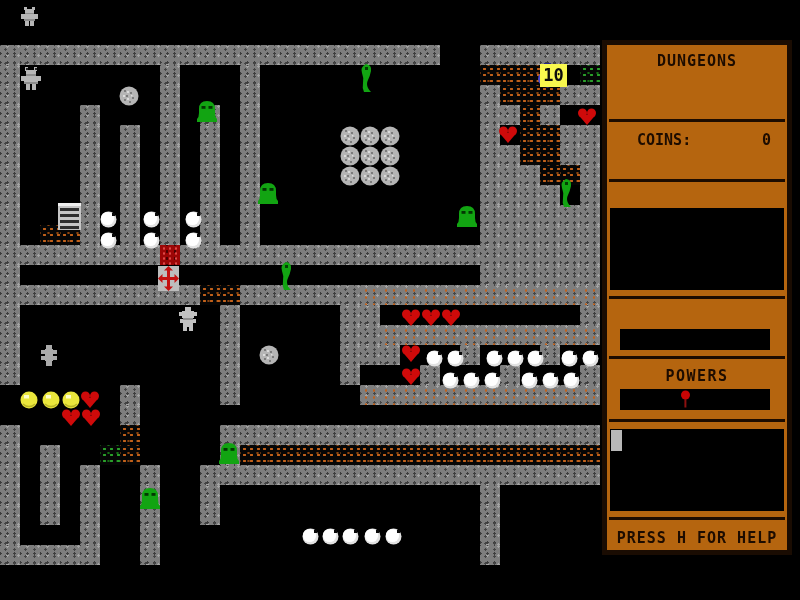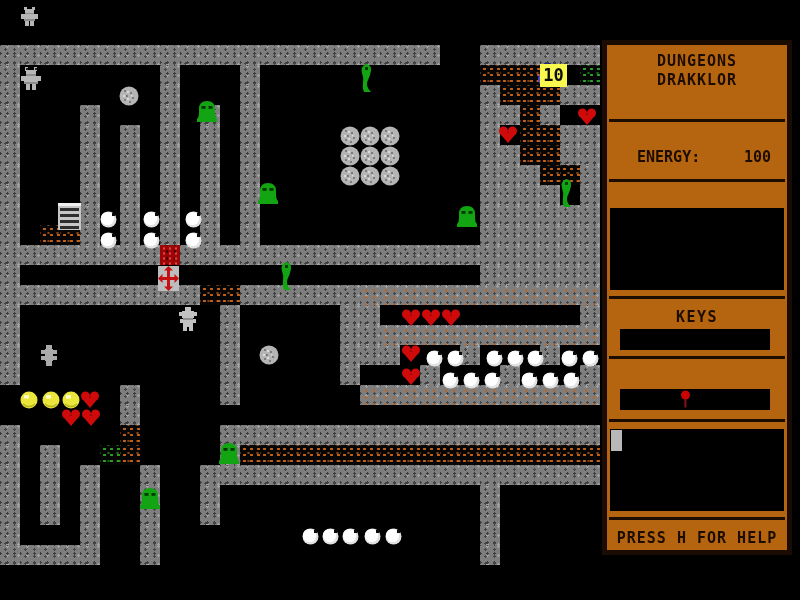--- a/index.html
+++ b/index.html
@@ -894,37 +894,36 @@
       <div class="sprite" style="left: 385px; top: 528px;"><svg width="17" height="17" viewBox="0 0 17 17">
           <circle cx="8.5" cy="8.5" r="8" fill="#e2e2e2"></circle>
           <circle cx="7.5" cy="7.5" r="6.6" fill="#ffffff"></circle>
           <rect x="12" y="2" width="3" height="3" fill="#0a0a0a"></rect>
         </svg></div>
     </div>
 
   <aside class="sidebar">
     <div class="sb-title">
       <div>DUNGEONS</div>
-      <div>DRAKKLOR</div>
     </div>
     <div class="sb-div" style="top:74px"></div>
 
-    <div class="sb-stat" style="top:103px">
-      <span>ENERGY:</span>
-      <span>100</span>
+    <div class="sb-stat" style="top:86px">
+      <span>COINS:</span>
+      <span>0</span>
     </div>
     <div class="sb-div" style="top:134px"></div>
 
     <div class="sb-box" style="top:163px"></div>
     <div class="sb-div" style="top:251px"></div>
 
-    <div class="sb-head" style="top:263px">KEYS</div>
     <div class="sb-bar" style="top:284px"></div>
     <div class="sb-div" style="top:311px"></div>
 
+    <div class="sb-head" style="top:322px">POWERS</div>
     <div class="sb-bar" style="top:344px">
       <span class="pin">
         <svg width="11" height="19" viewBox="0 0 11 19">
           <circle cx="5.5" cy="5" r="4.5" fill="#c80404"></circle>
           <rect x="4.4" y="9" width="2" height="8.5" fill="#8c1010"></rect>
         </svg>
       </span>
     </div>
     <div class="sb-div" style="top:374px"></div>
 

